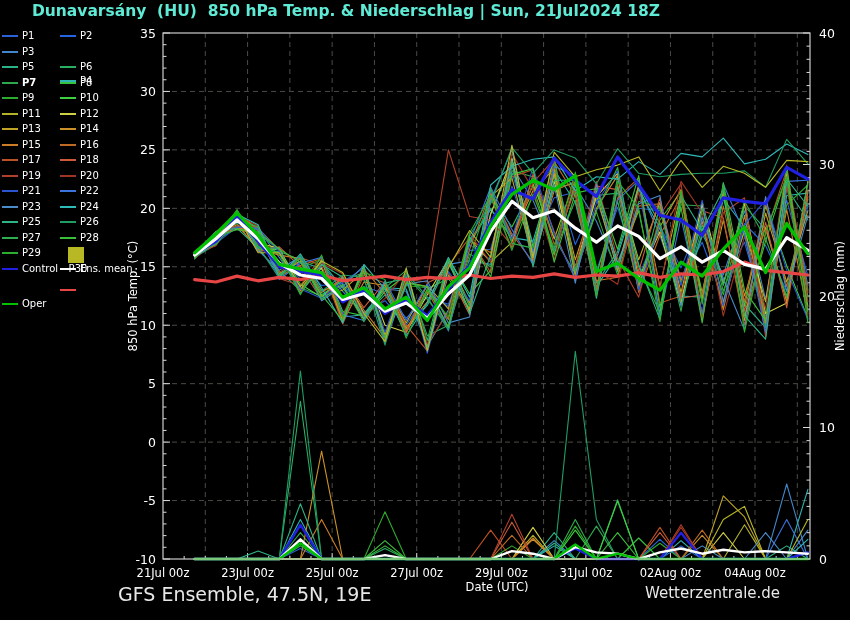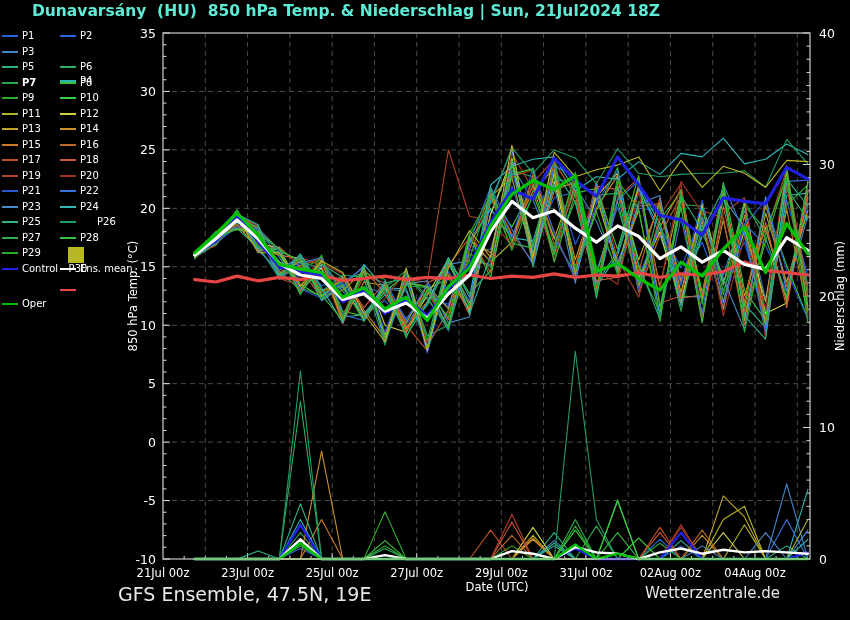--- a/index.html
+++ b/index.html
@@ -354,21 +354,21 @@
       <span class="lg-label">P23</span>
     </div>
     <div class="lg-item" style="left: 60px; top: 200.5px;">
       <span class="lg-swatch" style="background: rgb(47, 186, 186);"></span>
       <span class="lg-label">P24</span>
     </div>
     <div class="lg-item" style="left: 2px; top: 216px;">
       <span class="lg-swatch" style="background: rgb(45, 180, 135);"></span>
       <span class="lg-label">P25</span>
     </div>
-    <div class="lg-item" style="left: 60px; top: 216px; gap: 17px;">
+    <div class="lg-item" style="left: 60px; top: 216px;">
       <span class="lg-swatch" style="background: rgb(31, 158, 99);"></span>
       <span class="lg-label">P26</span>
     </div>
     <div class="lg-item" style="left: 2px; top: 231.5px;">
       <span class="lg-swatch" style="background: rgb(47, 174, 77);"></span>
       <span class="lg-label">P27</span>
     </div>
     <div class="lg-item" style="left: 60px; top: 231.5px;">
       <span class="lg-swatch" style="background: rgb(59, 191, 59);"></span>
       <span class="lg-label">P28</span>

